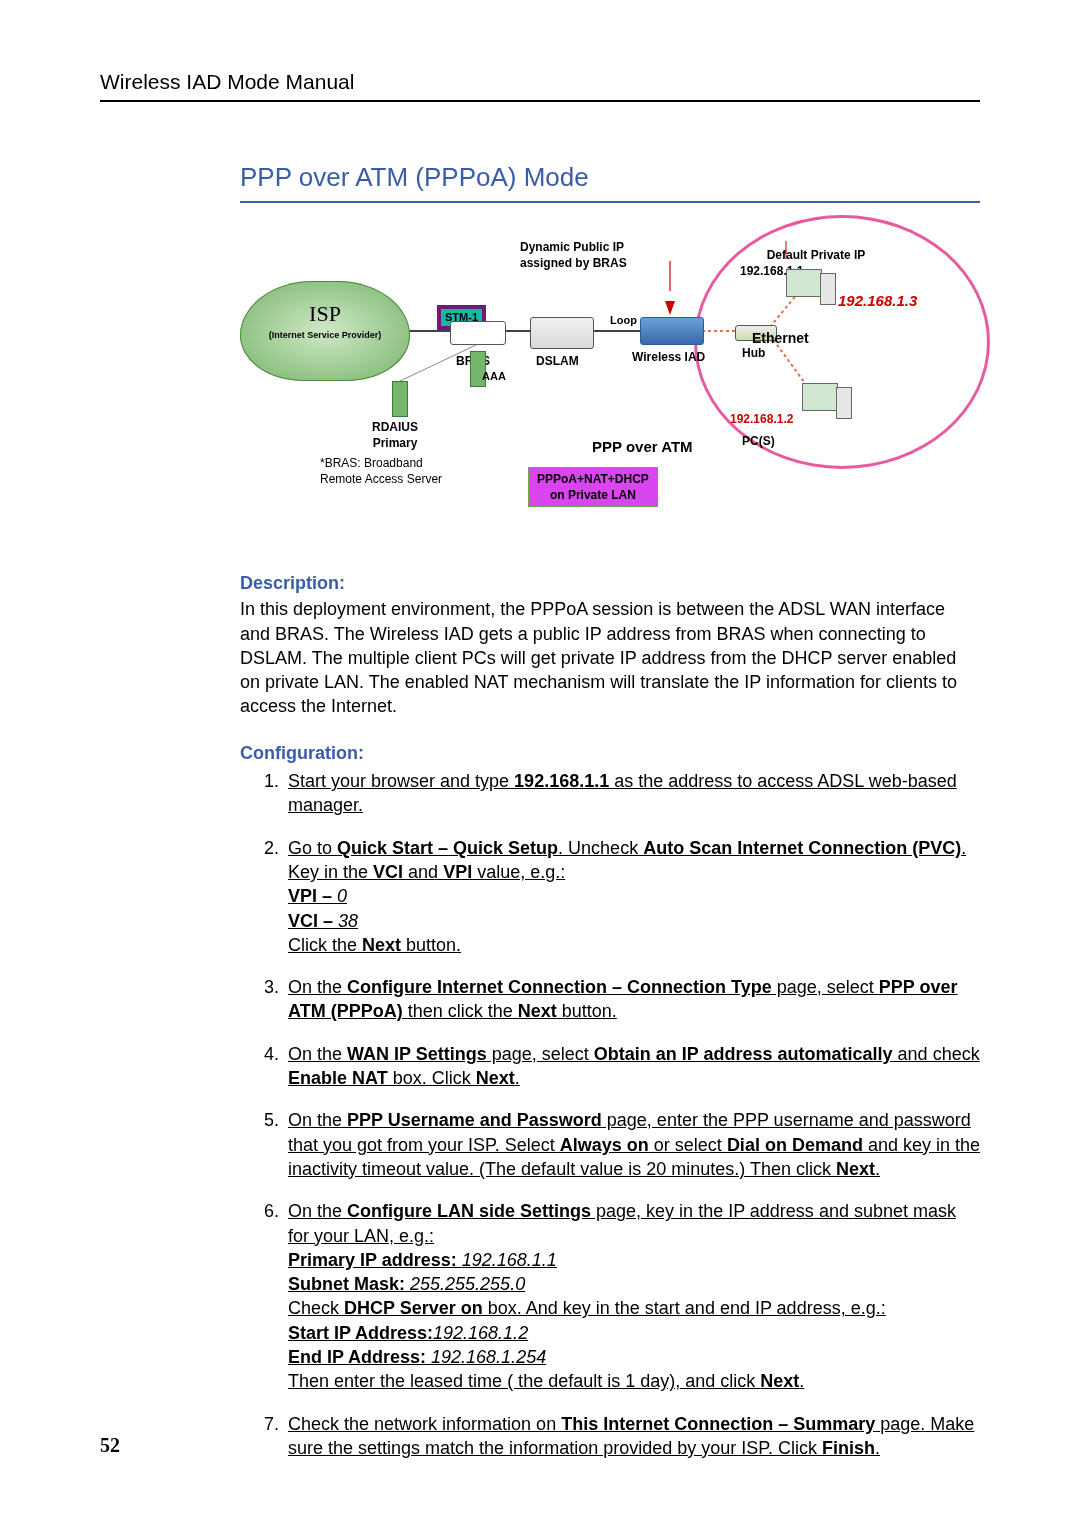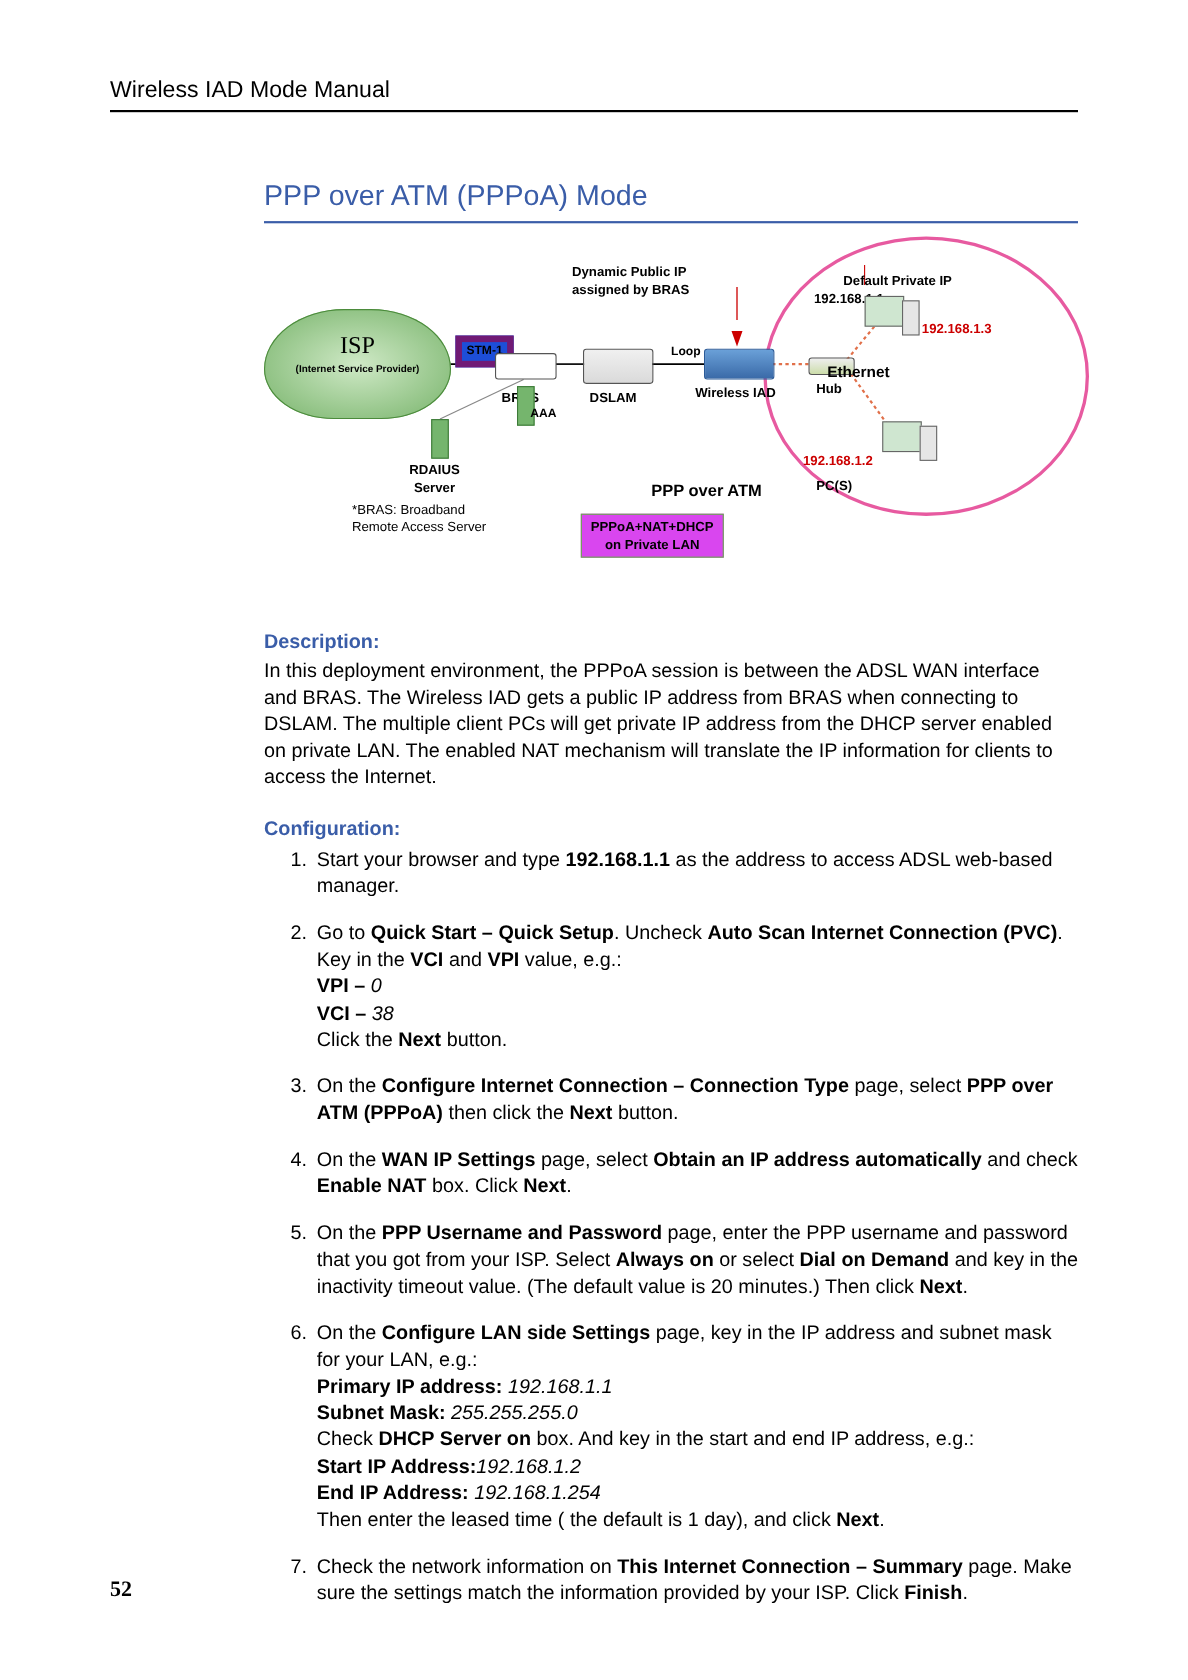--- a/index.html
+++ b/index.html
@@ -50,20 +50,21 @@
   .desc-para {
     margin-top: 2px;
   }
   ol.steps {
     margin: 4px 0 0 0;
     padding-left: 44px;
   }
   ol.steps > li {
     margin-bottom: 18px;
     padding-left: 4px;
+    text-decoration: underline;
   }
   .italic { font-style: italic; }
   .bold { font-weight: bold; }
   .page-num {
     position: absolute;
     left: 100px;
     bottom: 70px;
     font-family: "Times New Roman", serif;
     font-weight: bold;
     font-size: 20px;
@@ -204,49 +205,49 @@
       </div>
 
       <div class="pink-ellipse"></div>
 
       <div class="isp-cloud">
         <div class="cloud-shape"></div>
         <div class="isp-text">ISP</div>
         <div class="isp-sub">(Internet Service Provider)</div>
       </div>
 
-      <div class="lbl" style="left:174px; top:84px; font-size:11px; background:#1d4ed8; padding:1px 4px; border:6px solid #701a75;">STM-1</div>
+      <div class="lbl" style="left:197px; top:84px; font-size:11px; background:#14b8a6; padding:1px 4px; border:4px solid #701a75;">STM-1</div>
 
       <div class="box bras-box"></div>
       <div class="box dslam-box"></div>
       <div class="box iad-box"></div>
       <div class="box hub-box"></div>
 
       <div class="lbl" style="left:370px; top:92px; font-size:11px;">Loop</div>
       <div class="lbl" style="left:216px; top:132px; font-size:12px;">BRAS</div>
       <div class="lbl" style="left:296px; top:132px; font-size:12px;">DSLAM</div>
       <div class="lbl" style="left:392px; top:128px; font-size:12px;">Wireless IAD</div>
       <div class="lbl" style="left:502px; top:124px; font-size:12px;">Hub</div>
       <div class="lbl" style="left:512px; top:108px; font-size:14px;">Ethernet</div>
 
       <div class="server radius-srv"></div>
       <div class="server aaa-srv"></div>
       <div class="lbl" style="left:242px; top:148px; font-size:11px;">AAA</div>
       <div class="lbl" style="left:132px; top:198px; font-size:12px; white-space:pre; text-align:center;">RDAIUS
-Server</div>
+Primary</div>
 
       <div class="pc1">
           <div class="monitor"></div>
           <div class="tower"></div>
         </div>
       <div class="pc2">
           <div class="monitor"></div>
           <div class="tower"></div>
         </div>
-      <div class="lbl" style="left:598px; top:70px; color:#c00; font-size:12px;">192.168.1.3</div>
+      <div class="lbl" style="left:598px; top:70px; color:#c00; font-size:15px;font-style:italic;">192.168.1.3</div>
       <div class="lbl" style="left:490px; top:190px; color:#c00; font-size:12px;">192.168.1.2</div>
       <div class="lbl" style="left:502px; top:212px; font-size:12px;">PC(S)</div>
 
       <div class="ppp-title" style="left:312px; top:216px;">PPP over ATM</div>
       <div class="green-box" style="left:288px; top:246px; white-space:pre;">PPPoA+NAT+DHCP
 on Private LAN</div>
 
       <div class="lbl" style="left:80px; top:234px; font-weight:normal; font-size:12px; white-space:pre;">*BRAS: Broadband
 Remote Access Server</div>
     </div>

